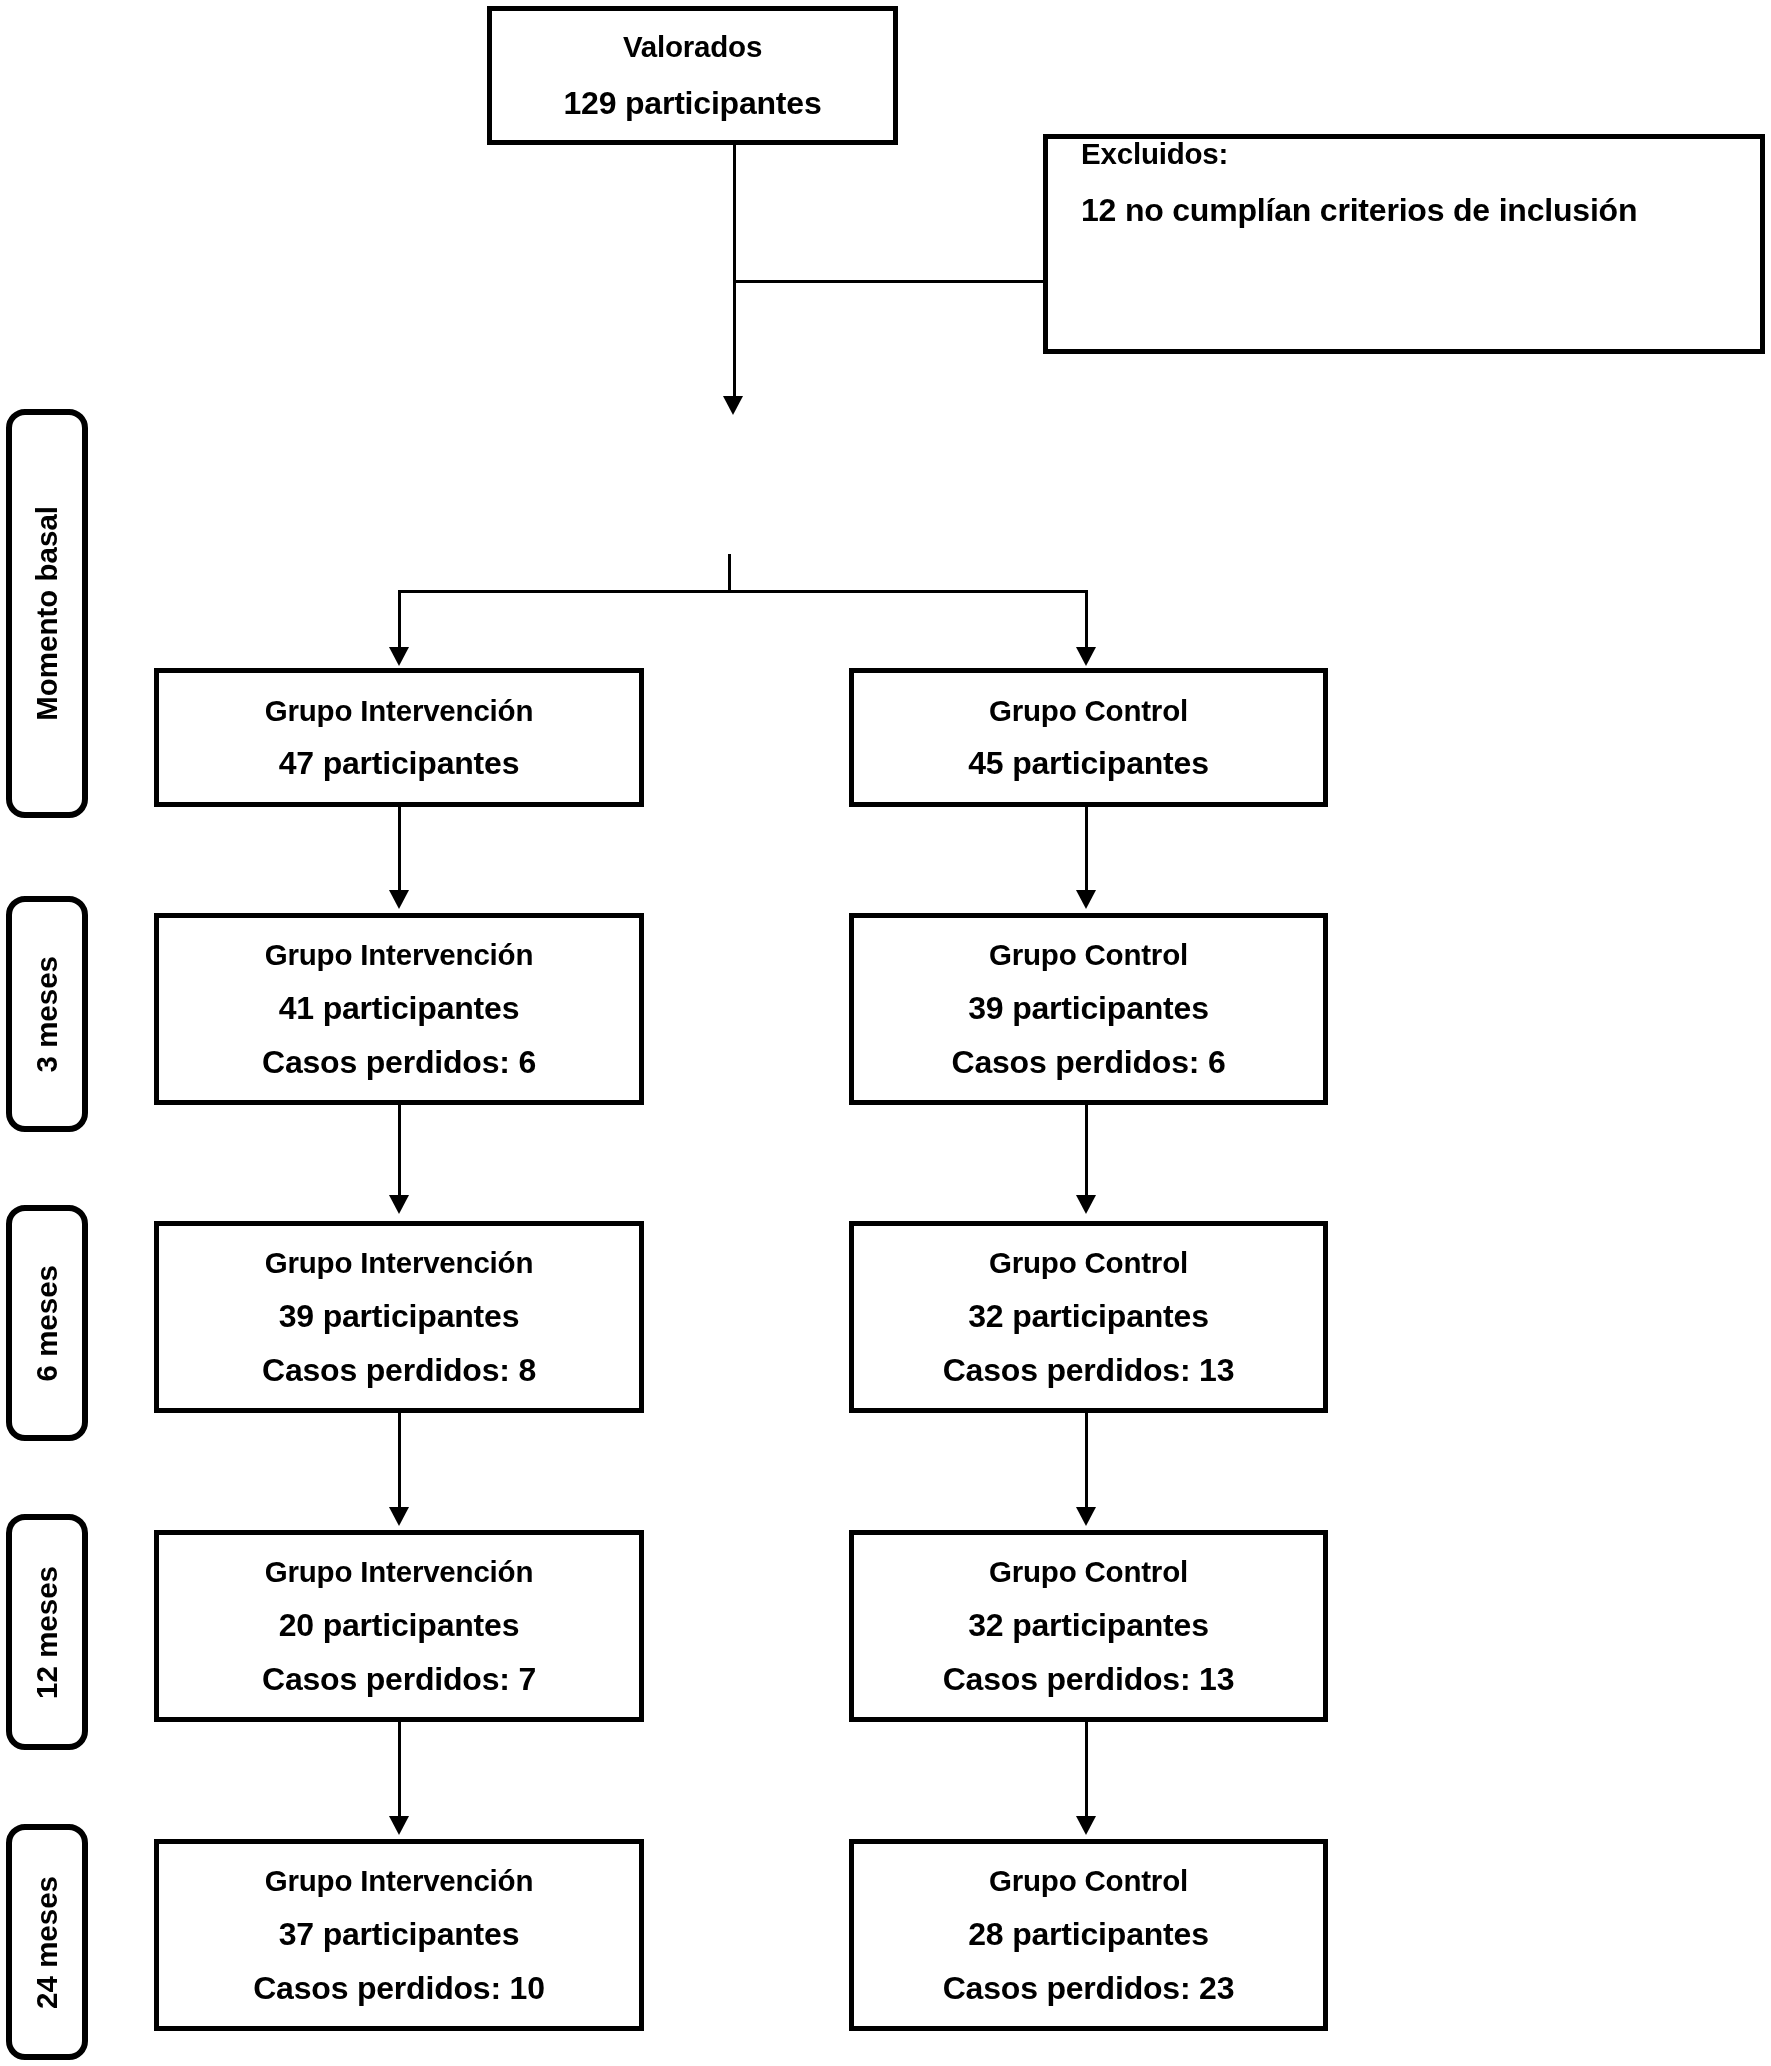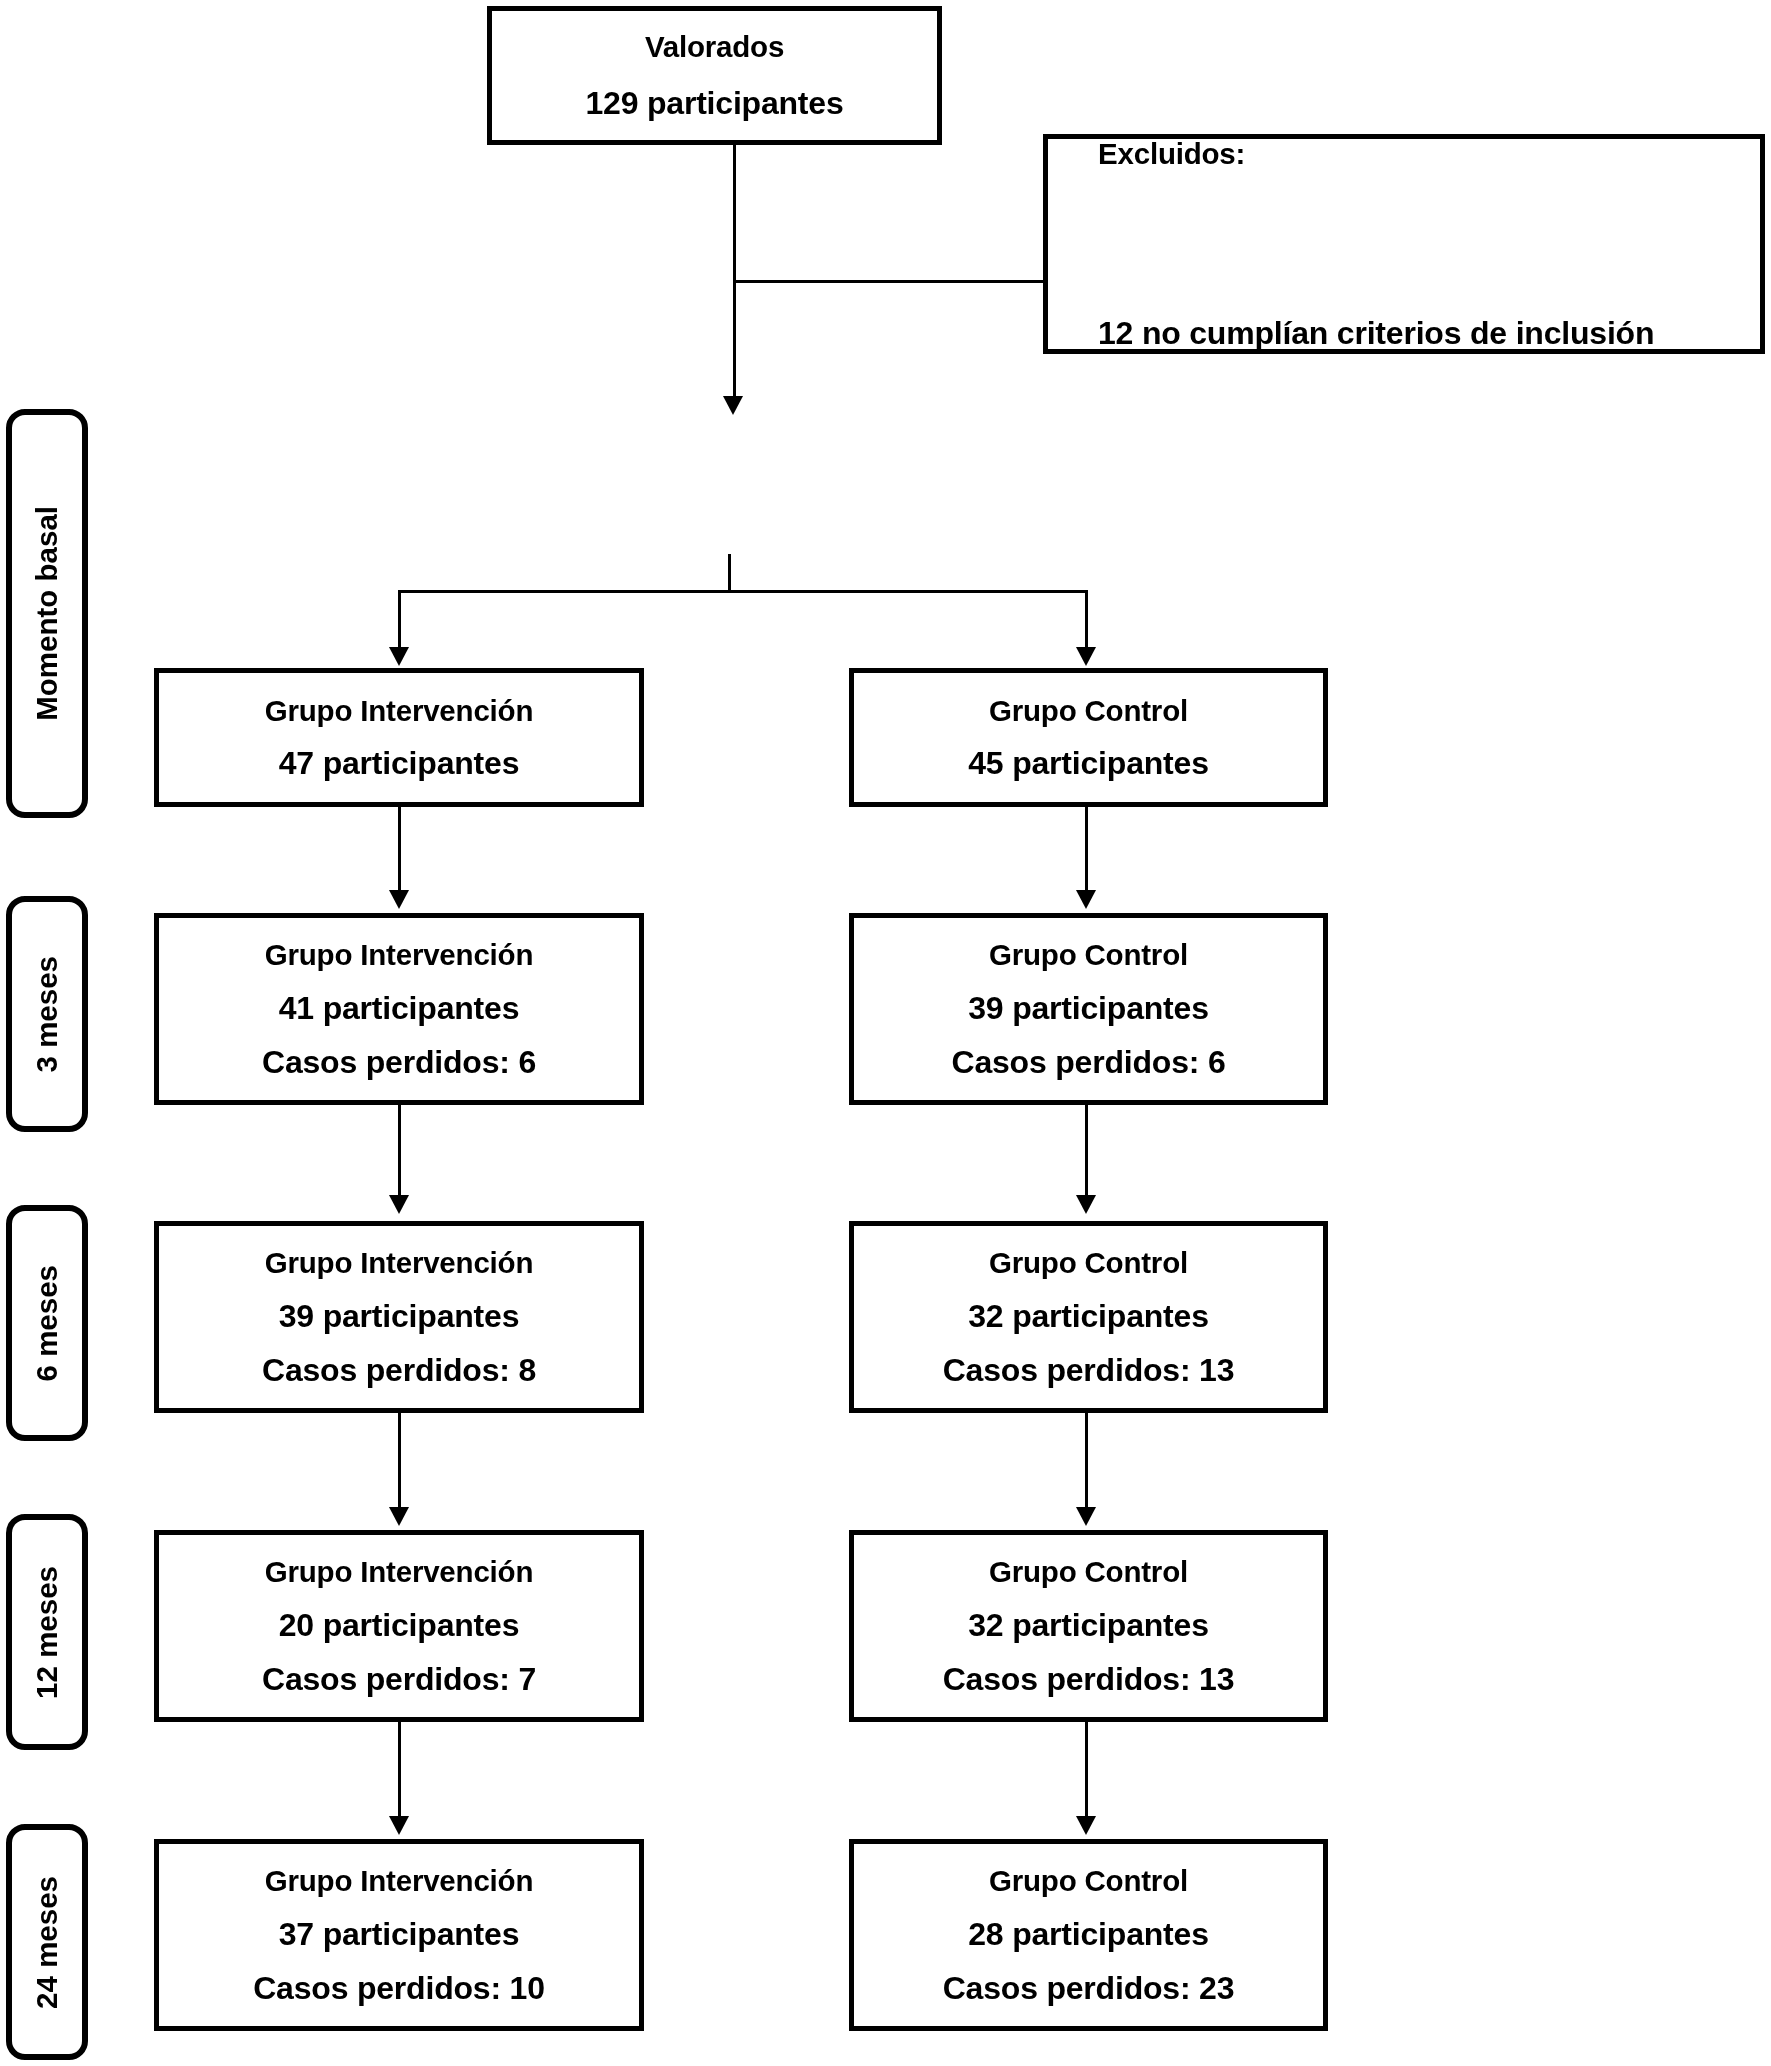--- a/index.html
+++ b/index.html
@@ -52,23 +52,23 @@
   
   .box.triple .title { margin-bottom: 22px; }
   .box.triple .line + .line { margin-top: 22px; }
 
   
   .box.duo .title { margin-bottom: 22px; }
 
   
   .box.excl {
     align-items: flex-start;
-    justify-content: space-between;
+    justify-content: flex-start;
     text-align: left;
-    padding-left: 50px;
+    padding-left: 33px;
   }
   .box.excl .title { margin-bottom: 25.6px; }
   .box.excl .line + .line { margin-top: 27px; }
 
   
   .period {
     position: absolute;
     box-sizing: border-box;
     border: 6.1px solid #000000;
     border-radius: 19px;
@@ -105,21 +105,21 @@
     border-left: 10.6px solid transparent;
     border-right: 10.6px solid transparent;
     border-top: 19px solid #000000;
   }
 </style>
 </head>
 <body>
 
 <div id="canvas">
 
-  <div class="box top" style="left:487px; top:5.6px; width:455px; height:139px;">
+  <div class="box top" style="left:487px; top:5.6px; width:411px; height:139px;">
     <div class="title">Valorados</div>
     <div class="line">129 participantes</div>
   </div>
 
   <div class="vline" style="left:733px; top:145px; height:253px;"></div>
   <div class="arrow" style="left:723px; top:396px;"></div>
 
   <div class="hline" style="left:733px; top:280px; width:313px;"></div>
 
   <div class="box excl" style="left:1043px; top:134px; width:722px; height:220px;">

